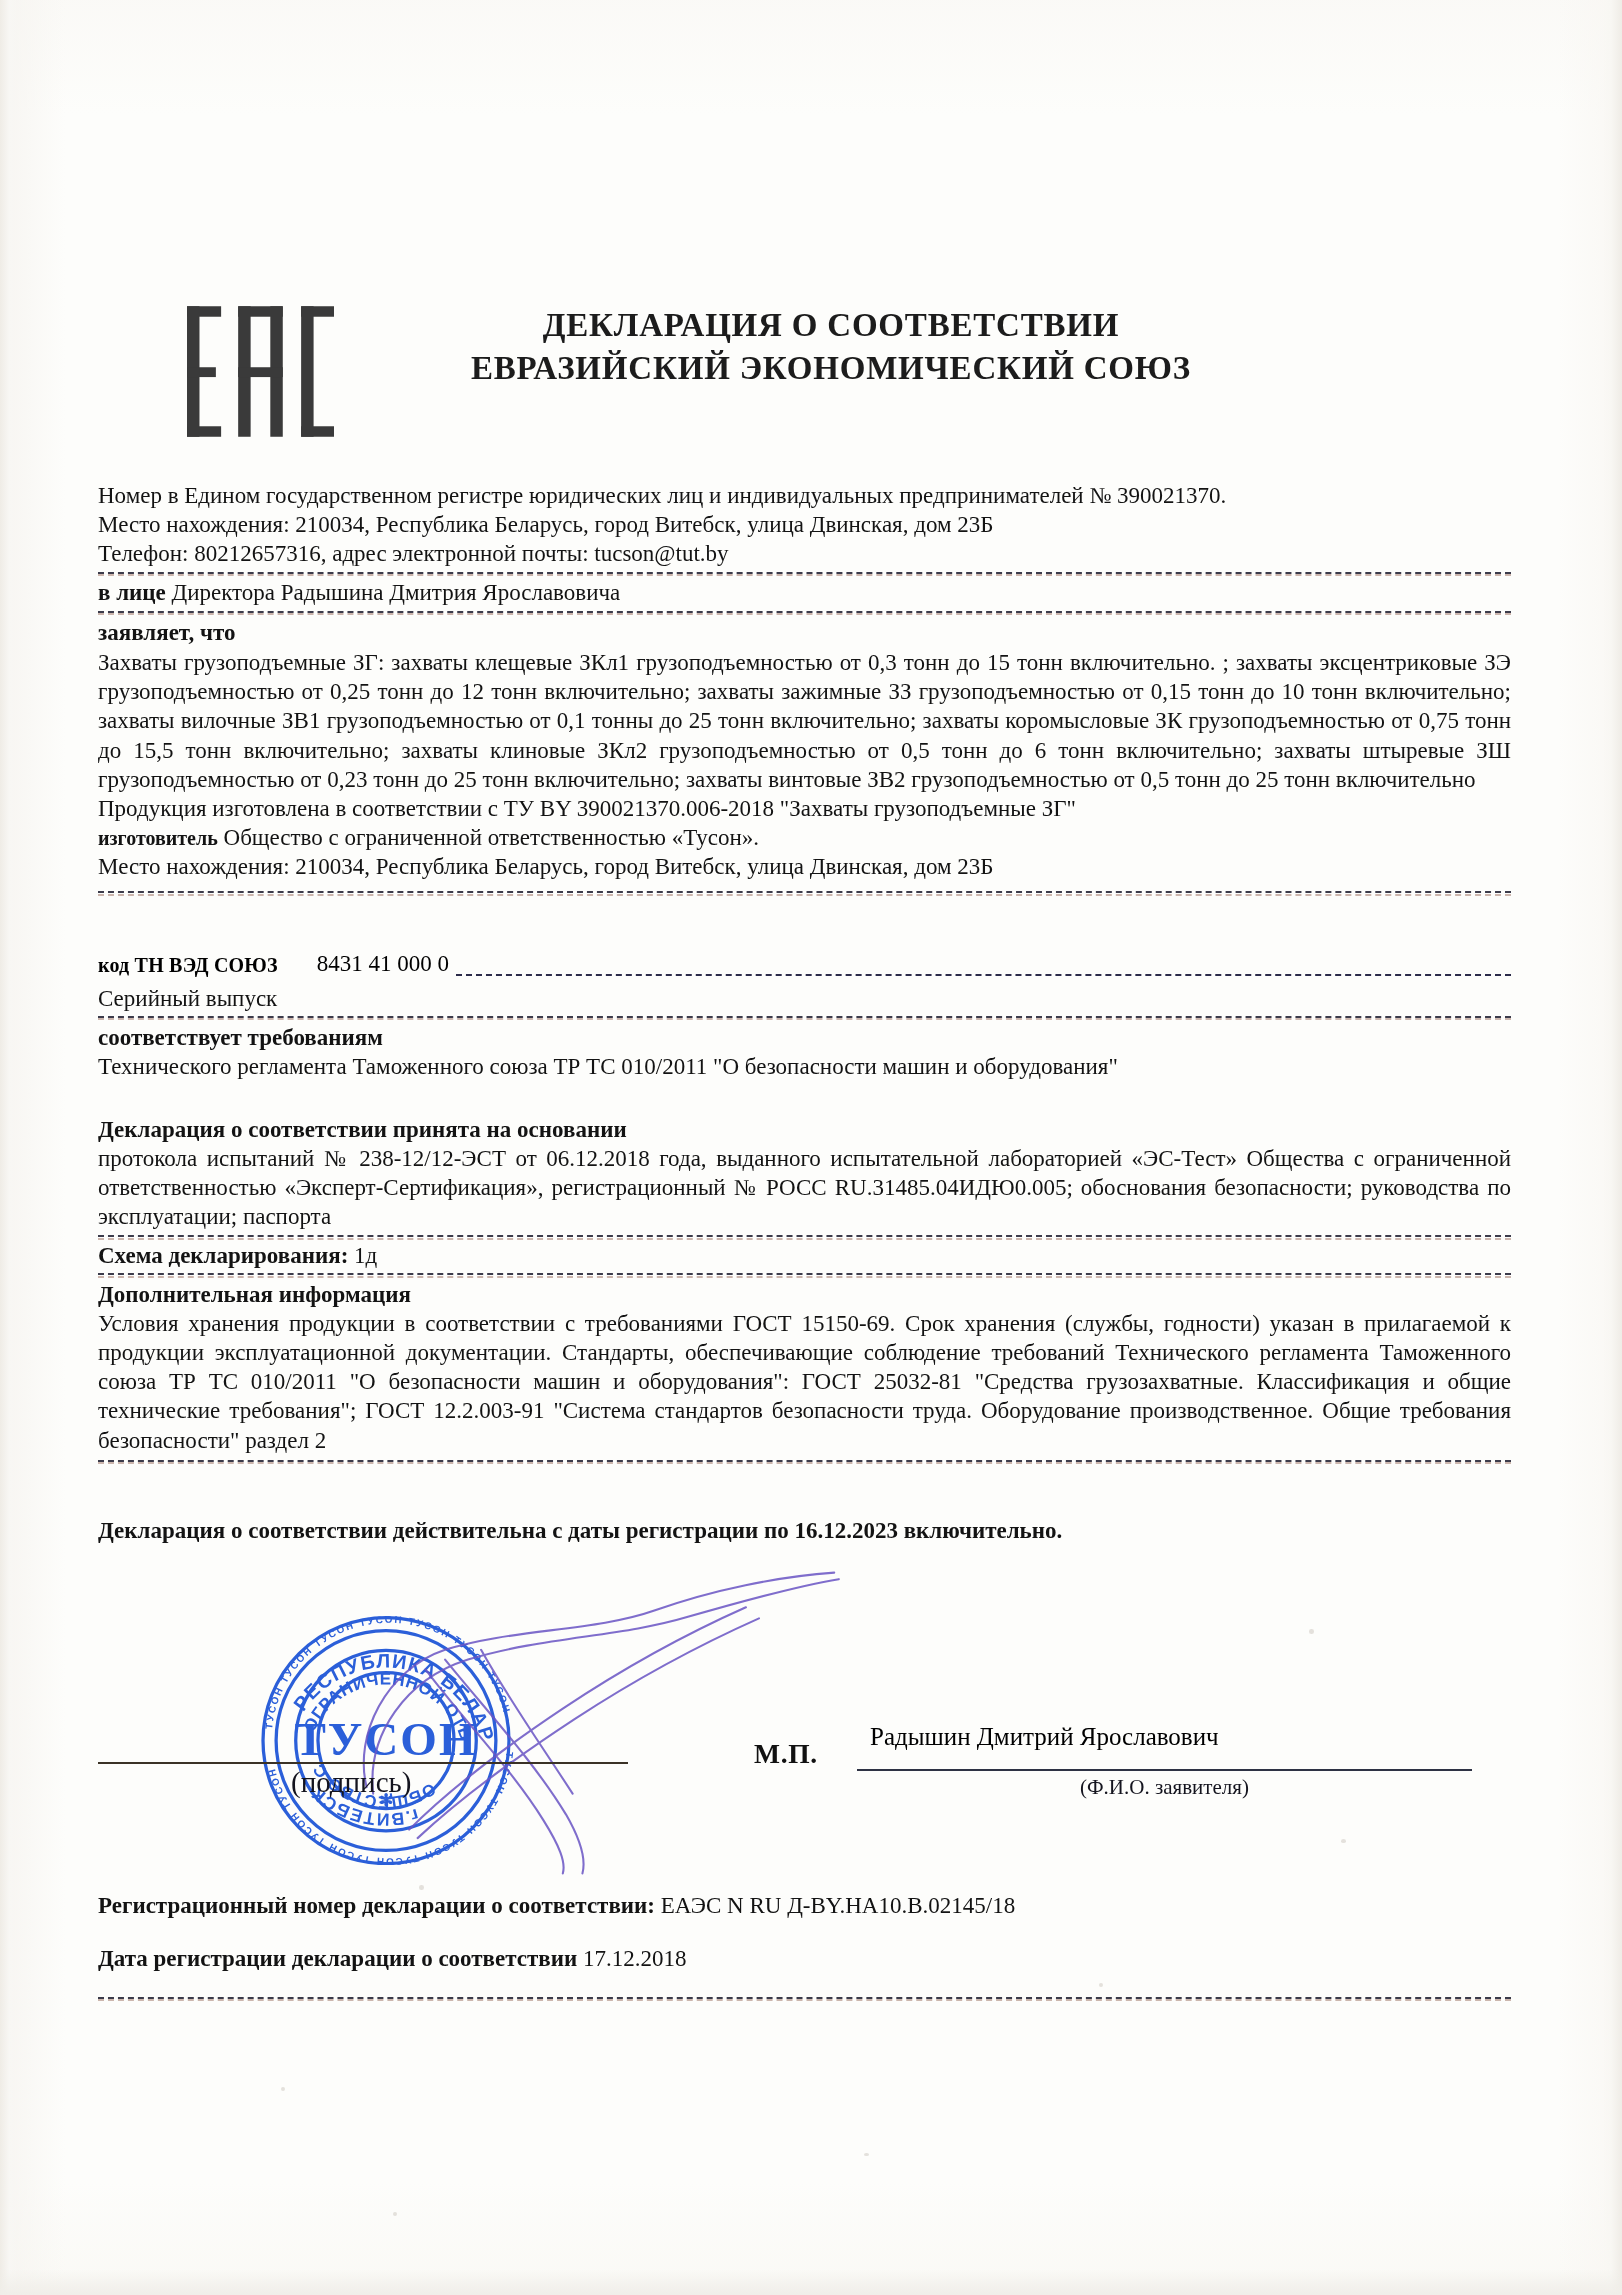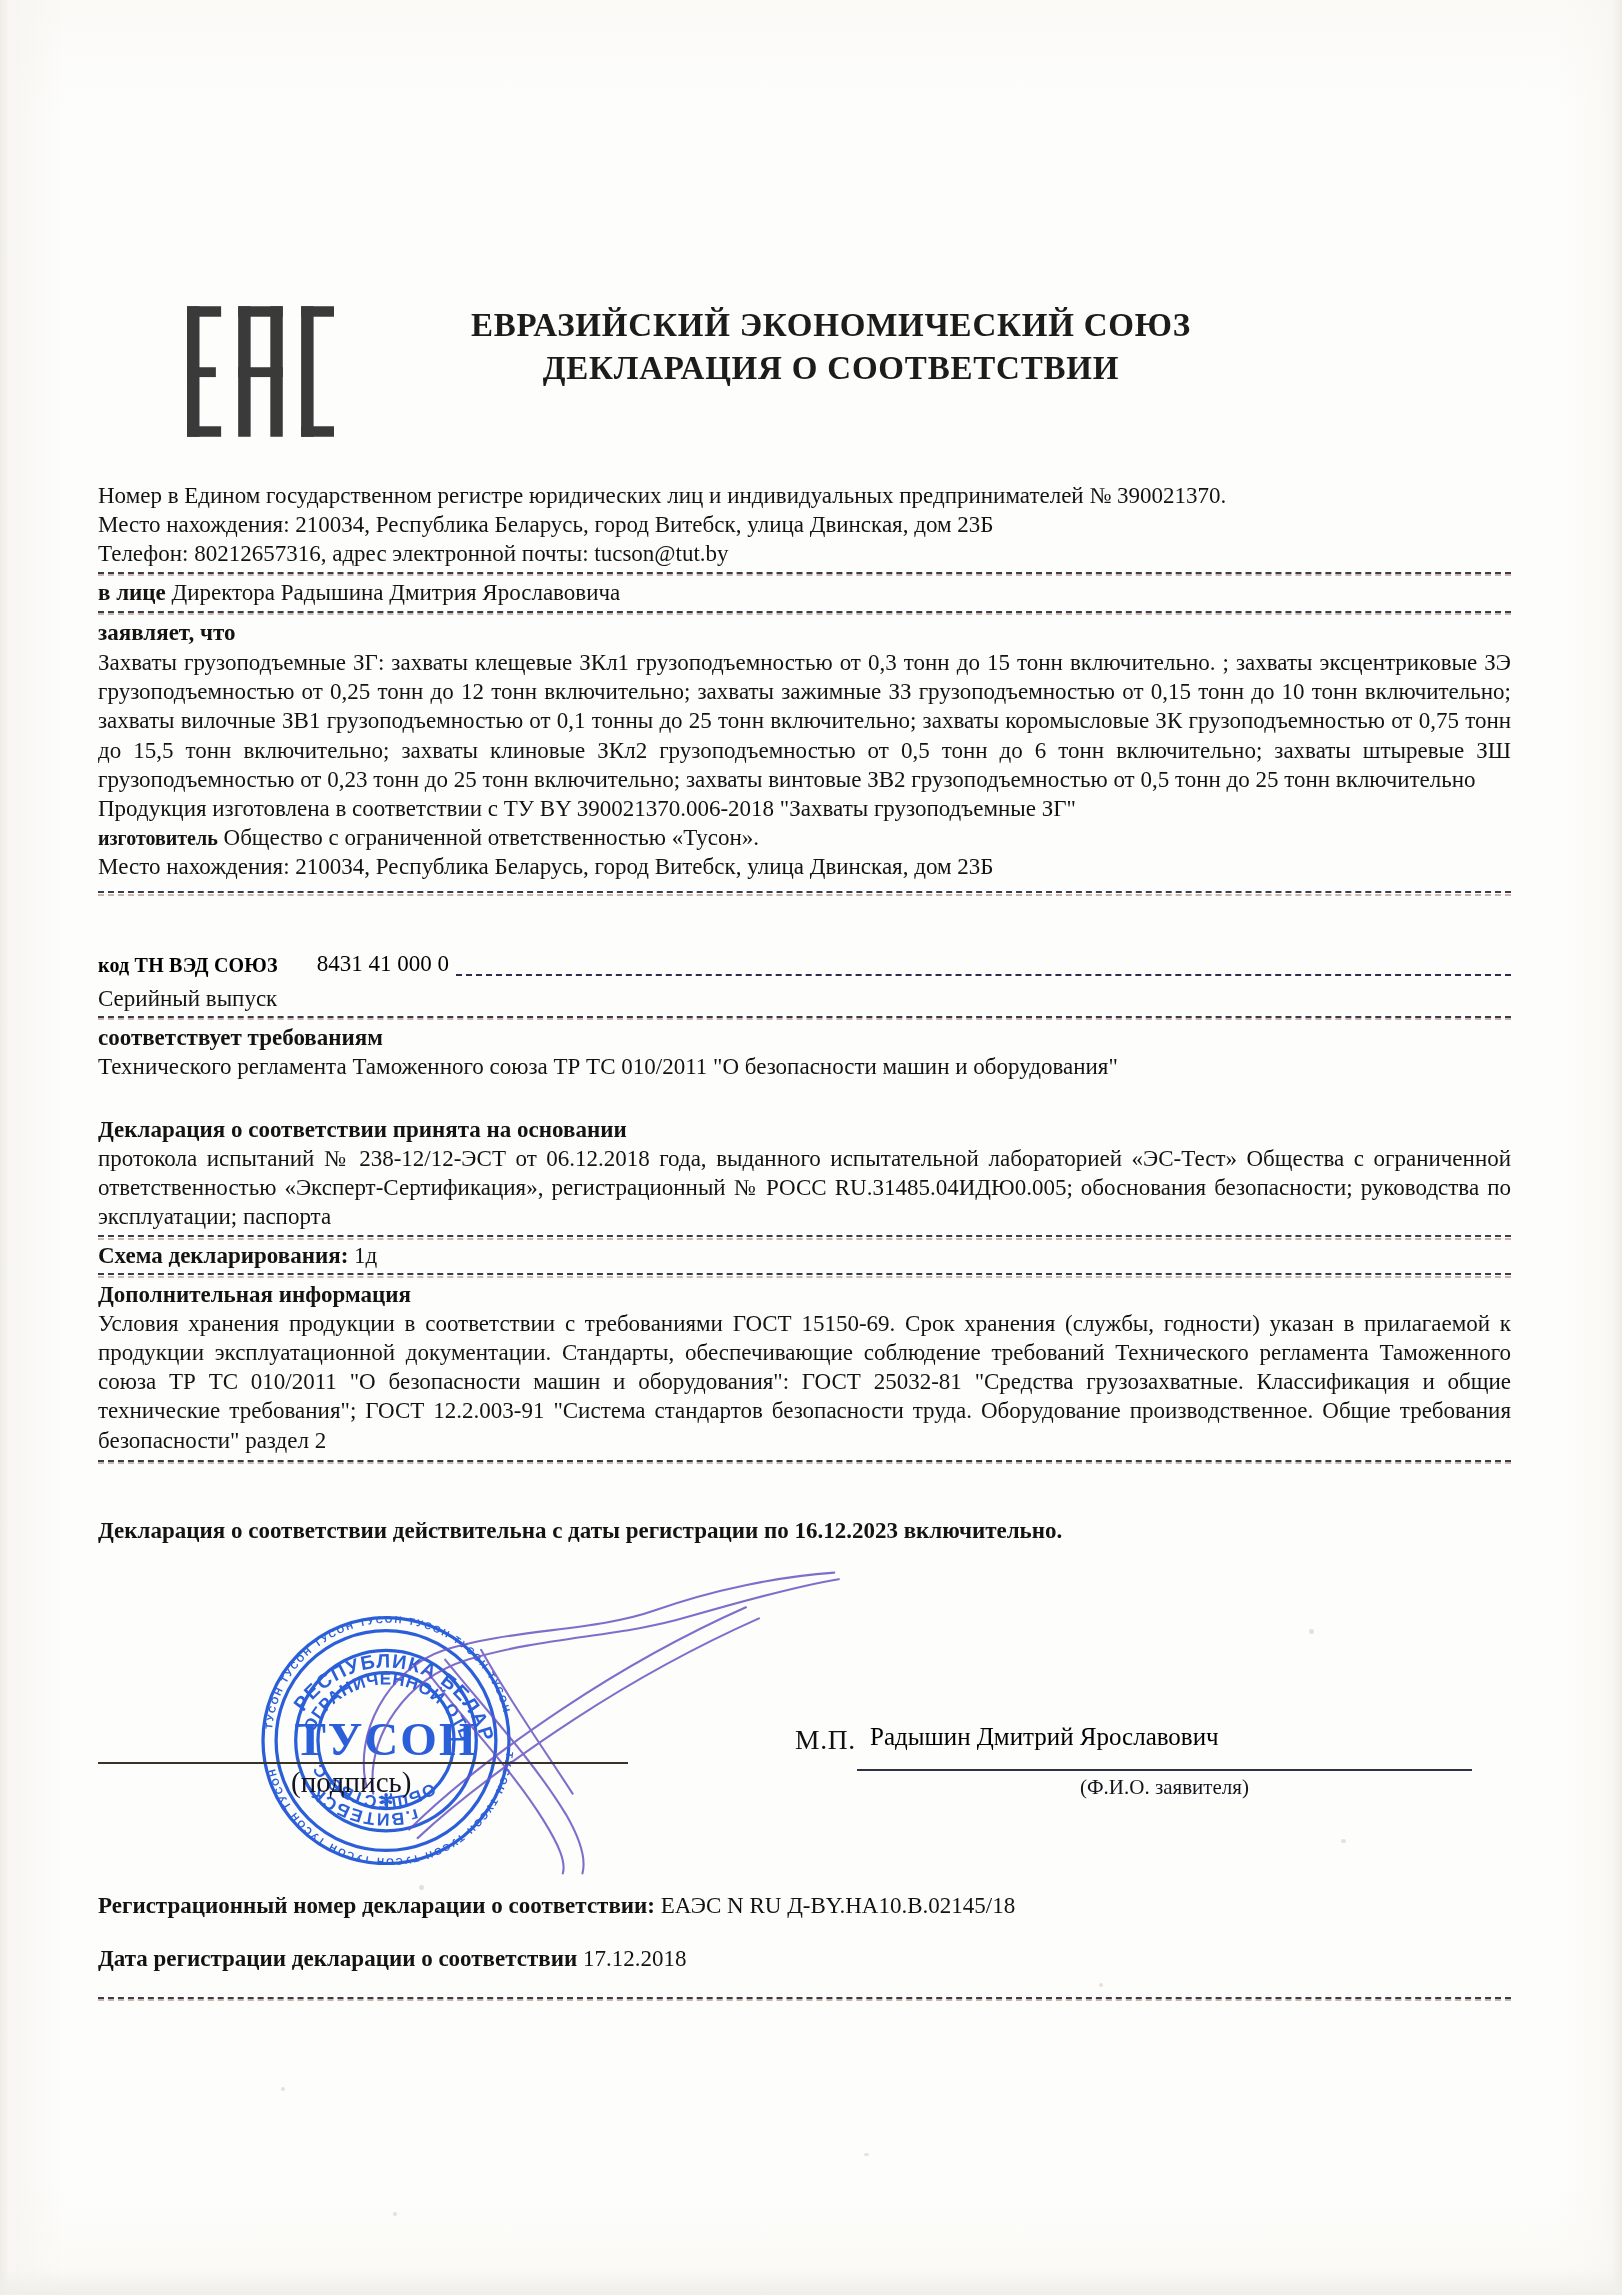--- a/index.html
+++ b/index.html
@@ -176,26 +176,25 @@
   .podpis {
     position: absolute;
     left: 193px;
     top: 182px;
     font-size: 29px;
     color: #14141e;
   }
   .mp {
     position: absolute;
     left: 656px;
-    top: 140px;
+    top: 154px;
     font-size: 27.5px;
-    font-weight: normal;
+    font-weight: bold;
     color: #111;
     letter-spacing: 0.7px;
-    margin-left: 41px;
   }
   .fio-name {
     position: absolute;
     left: 772px;
     top: 139px;
     font-size: 25px;
     color: #000000;
     white-space: nowrap;
   }
   .sig-line-right {
@@ -266,22 +265,22 @@
             <rect x="84" y="8" width="68" height="16"></rect>
             <rect x="84" y="101" width="68" height="15"></rect>
 
             <rect x="180" y="8" width="19" height="199"></rect>
             <rect x="180" y="8" width="52" height="16"></rect>
             <rect x="180" y="191" width="52" height="16"></rect>
           </g>
         </svg>
       </div>
       <div class="title-wrap">
+        <div class="doc-title-line">ДЕКЛАРАЦИЯ О СООТВЕТСТВИИ</div>
         <div class="doc-title-line">ЕВРАЗИЙСКИЙ ЭКОНОМИЧЕСКИЙ СОЮЗ</div>
-        <div class="doc-title-line">ДЕКЛАРАЦИЯ О СООТВЕТСТВИИ</div>
       </div>
     </div>
 
     <div class="block" style="margin-top:2.6px;">
       <p class="txt">Номер в Едином государственном регистре юридических лиц и индивидуальных предпринимателей № 390021370.</p>
       <p class="txt">Место нахождения: 210034, Республика Беларусь, город Витебск, улица Двинская, дом 23Б</p>
       <p class="txt">Телефон: 80212657316, адрес электронной почты: tucson@tut.by</p>
     </div>
     <div class="sep" style="margin-top:3.9px;"></div>
 

